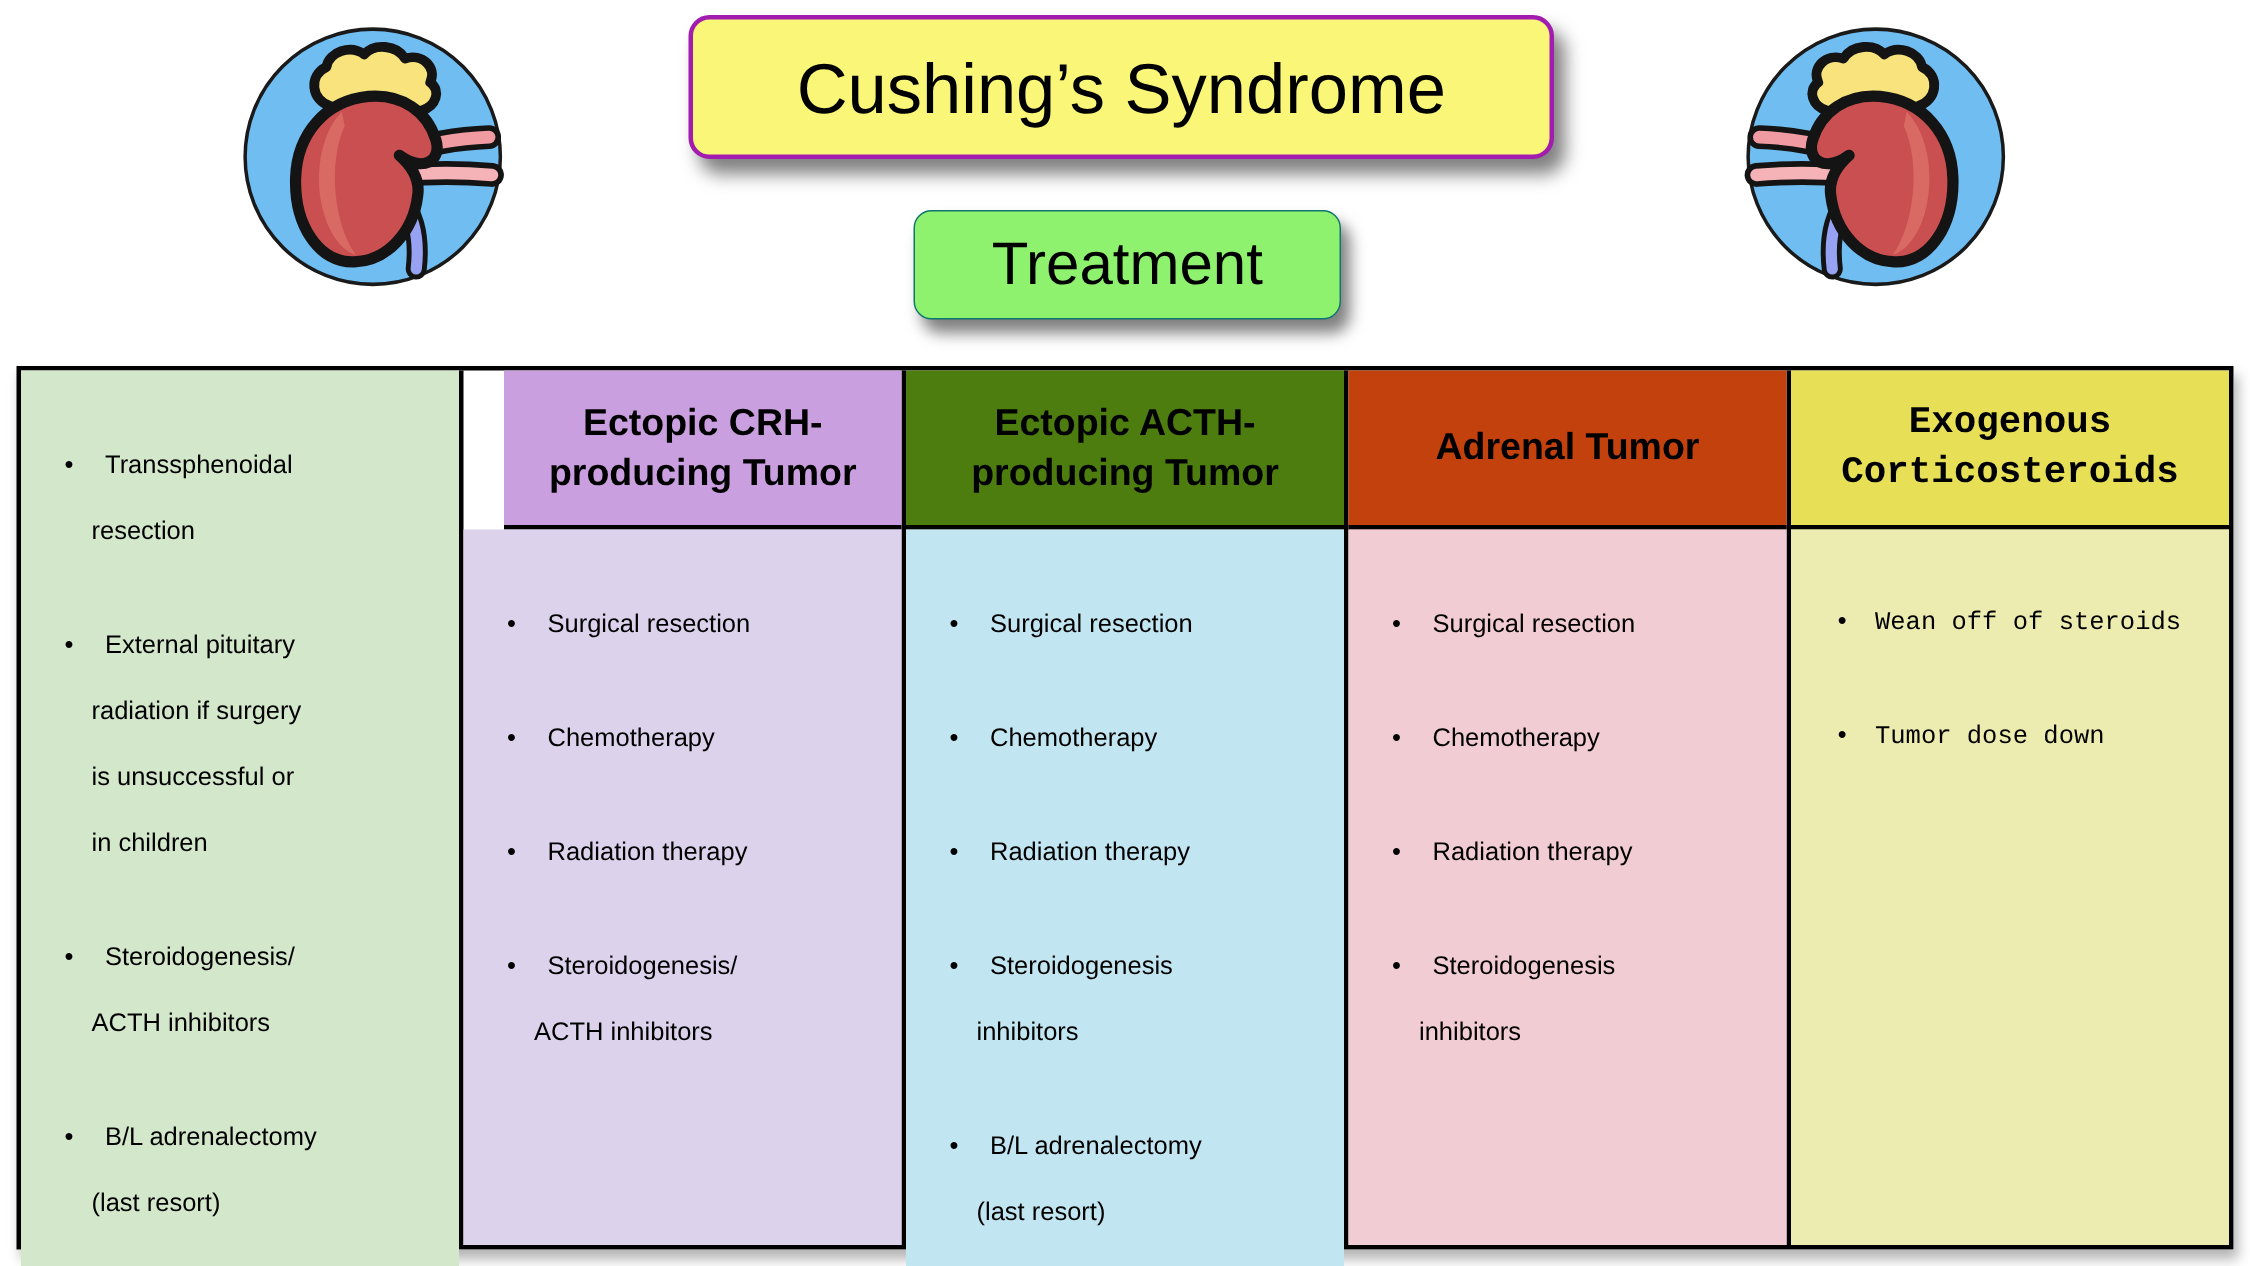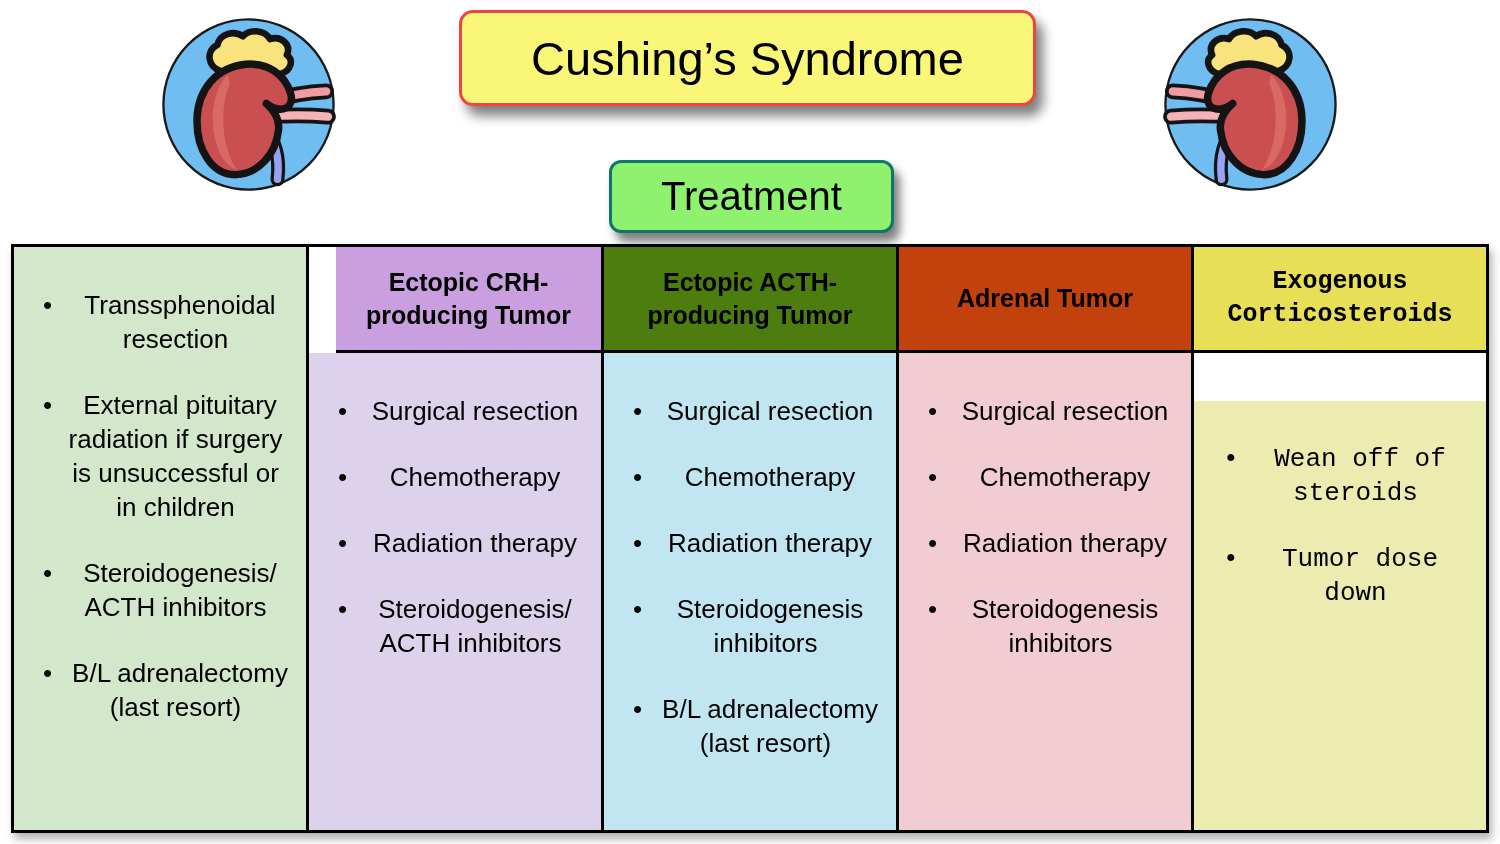--- a/index.html
+++ b/index.html
@@ -11,38 +11,37 @@
     font-family: "Liberation Sans", sans-serif;
     color: #000;
     overflow: hidden;
   }
 
   
   .title-box {
     position: absolute;
     left: 459px; top: 10px;
     width: 577px; height: 96px;
-    border: 3px solid #ef4444;
+    border: 3px solid #a21caf;
     border-radius: 14px;
     box-sizing: border-box;
     display: flex; align-items: center; justify-content: center;
     font-size: 47px;
     box-shadow: 7px 10px 12px rgba(0,0,0,0.5);
   }
   .subtitle-box {
     position: absolute;
     left: 609px; top: 140px;
     width: 285px; height: 73px;
-    border: 3px solid #0f766e;
+    border: 1px solid #0f766e;
     border-radius: 12px;
     box-sizing: border-box;
     display: flex; align-items: center; justify-content: center;
     font-size: 40px;
     box-shadow: 6px 9px 10px rgba(0,0,0,0.5);
-    margin-top: 20px;
   }
 
   
   .kidney { position: absolute; width: 187px; height: 187px; top: 11px; }
   .kidney-left  { left: 155px; }
   .kidney-right { left: 1157px; }
   .kidney svg { width: 100%; height: 100%; display: block; }
   .kidney.mirrored svg { transform: scaleX(-1); }
 
   
@@ -63,21 +62,21 @@
     box-sizing: border-box;
     display: flex; align-items: center; justify-content: center;
     text-align: center;
     font-weight: bold;
     font-size: 25px;
     line-height: 1.3;
     white-space: pre-line;
     padding: 0 6px;
   }
   .col-body { flex: 1 1 auto; box-sizing: border-box; padding: 41px 16px 10px 14px; }
-  ul.treatments { list-style: none; margin: 0; padding: 0; font-size: 26px; line-height: 34px; text-align: center; }
+  ul.treatments { list-style: none; margin: 0; padding: 0; font-size: 17px; line-height: 44px; }
   ul.treatments li {
     position: relative;
     padding-left: 33px;
     text-indent: 9px;
     margin-bottom: 32px;
     white-space: pre-line;
   }
   ul.treatments li::before {
     content: "\2022";
     position: absolute;
@@ -181,21 +180,21 @@
             <li>Chemotherapy</li>
             <li>Radiation therapy</li>
             <li>Steroidogenesis
 inhibitors</li>
           </ul>
         </div>
       </div>
       <div class="col">
         <div class="col-header" style="background: rgb(231, 224, 87);">Exogenous
 Corticosteroids</div>
-        <div class="col-body" style="background: rgb(237, 236, 176); margin-top: 48px;">
+        <div class="col-body" style="background: rgb(237, 236, 176);">
           <ul class="treatments">
             <li>Wean off of steroids</li>
             <li>Tumor dose down</li>
           </ul>
         </div>
       </div>
     </div>
 
 </div>
 

